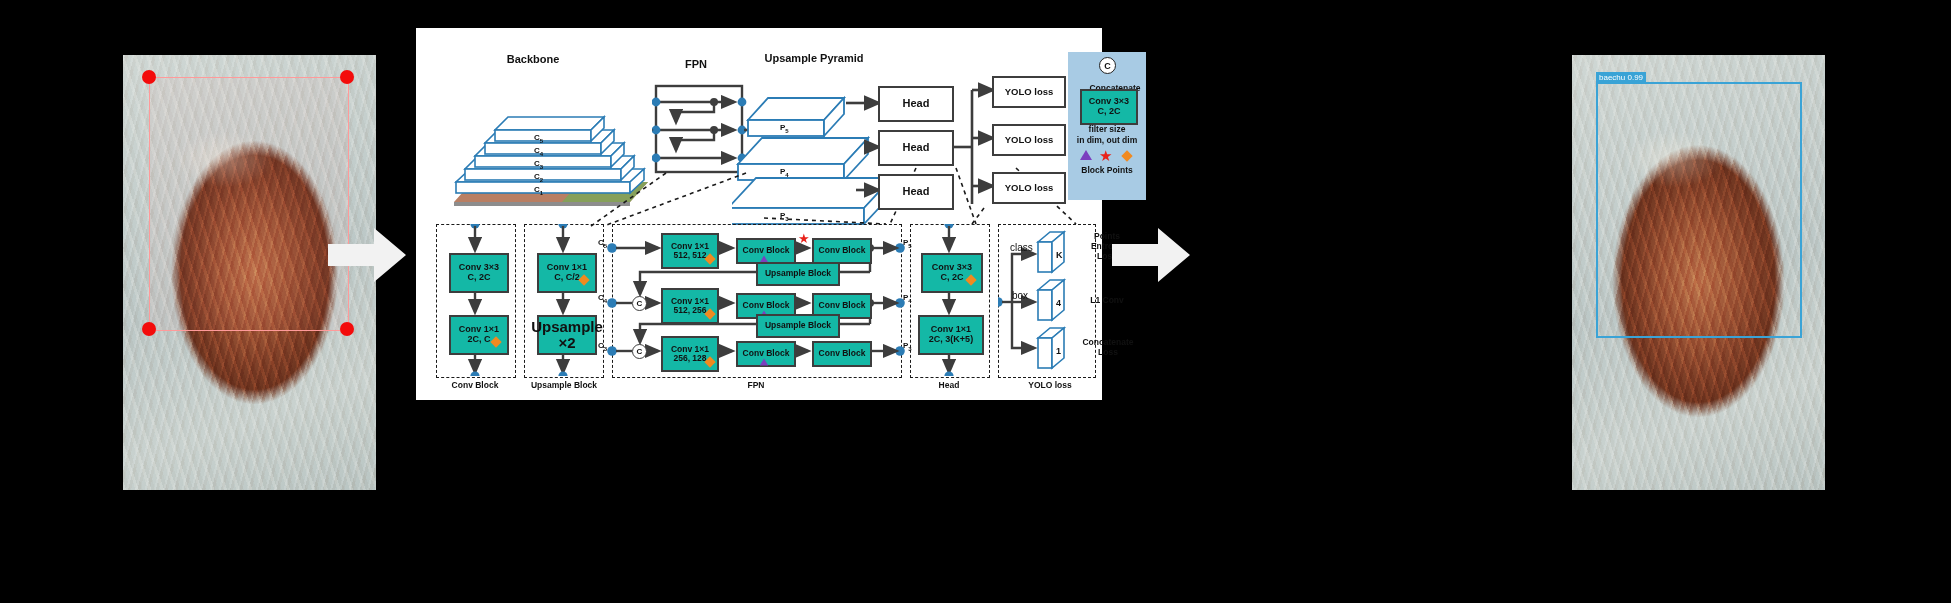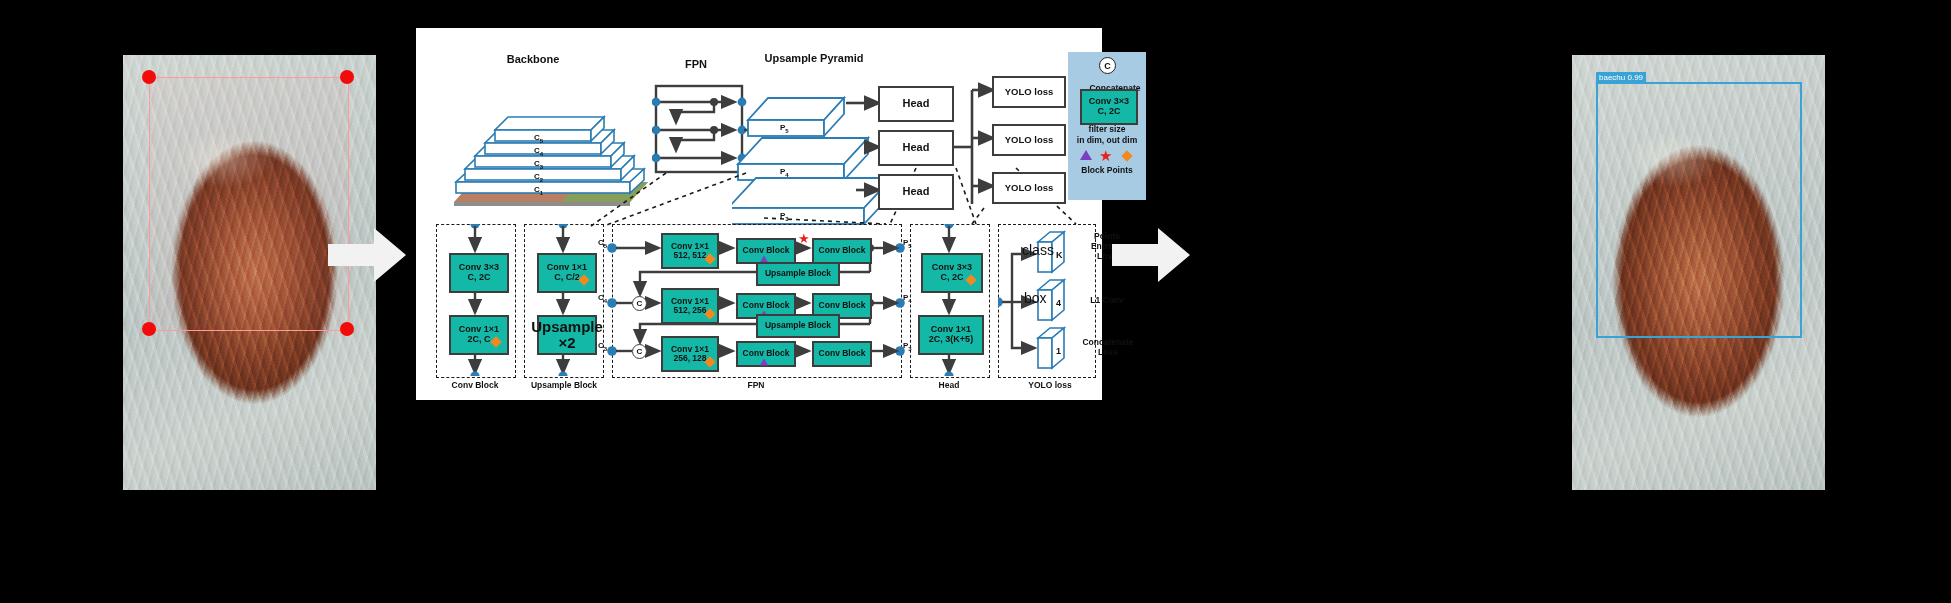--- a/index.html
+++ b/index.html
@@ -70,21 +70,21 @@
     border:1.6px solid #222;background:#fff;font-size:9px;font-weight:bold;color:#111;
     display:flex;align-items:center;justify-content:center;}
   .tri{position:absolute;width:0;height:0;border-left:6px solid transparent;border-right:6px solid transparent;border-bottom:10px solid #7b3fbf;}
   .star{position:absolute;color:#e8221b;font-size:15px;line-height:15px;}
   .dia{position:absolute;width:8px;height:8px;background:#f08a20;transform:rotate(45deg);}
 
   
   .ccirc{position:absolute;width:13px;height:13px;border-radius:50%;border:1.8px solid #3d3d3d;background:#fff;
     font-size:8px;font-weight:bold;display:flex;align-items:center;justify-content:center;color:#111;}
   .plate-txt{position:absolute;font-size:9px;font-weight:bold;color:#111;}
-  .lbl-sm{position:absolute;font-size:14px;color:#111;font-weight:normal;margin-left:12px;}
+  .lbl-sm{position:absolute;font-size:10px;color:#111;font-weight:normal;}
   .loss-txt{position:absolute;font-size:8.5px;font-weight:bold;color:#111;text-align:center;line-height:1.15;}
 </style>
 </head>
 <body>
 
 <div class="stage">
 
   <div class="photo photo-left">
     <div class="streaks"></div>
     <div class="streaks2"></div>

